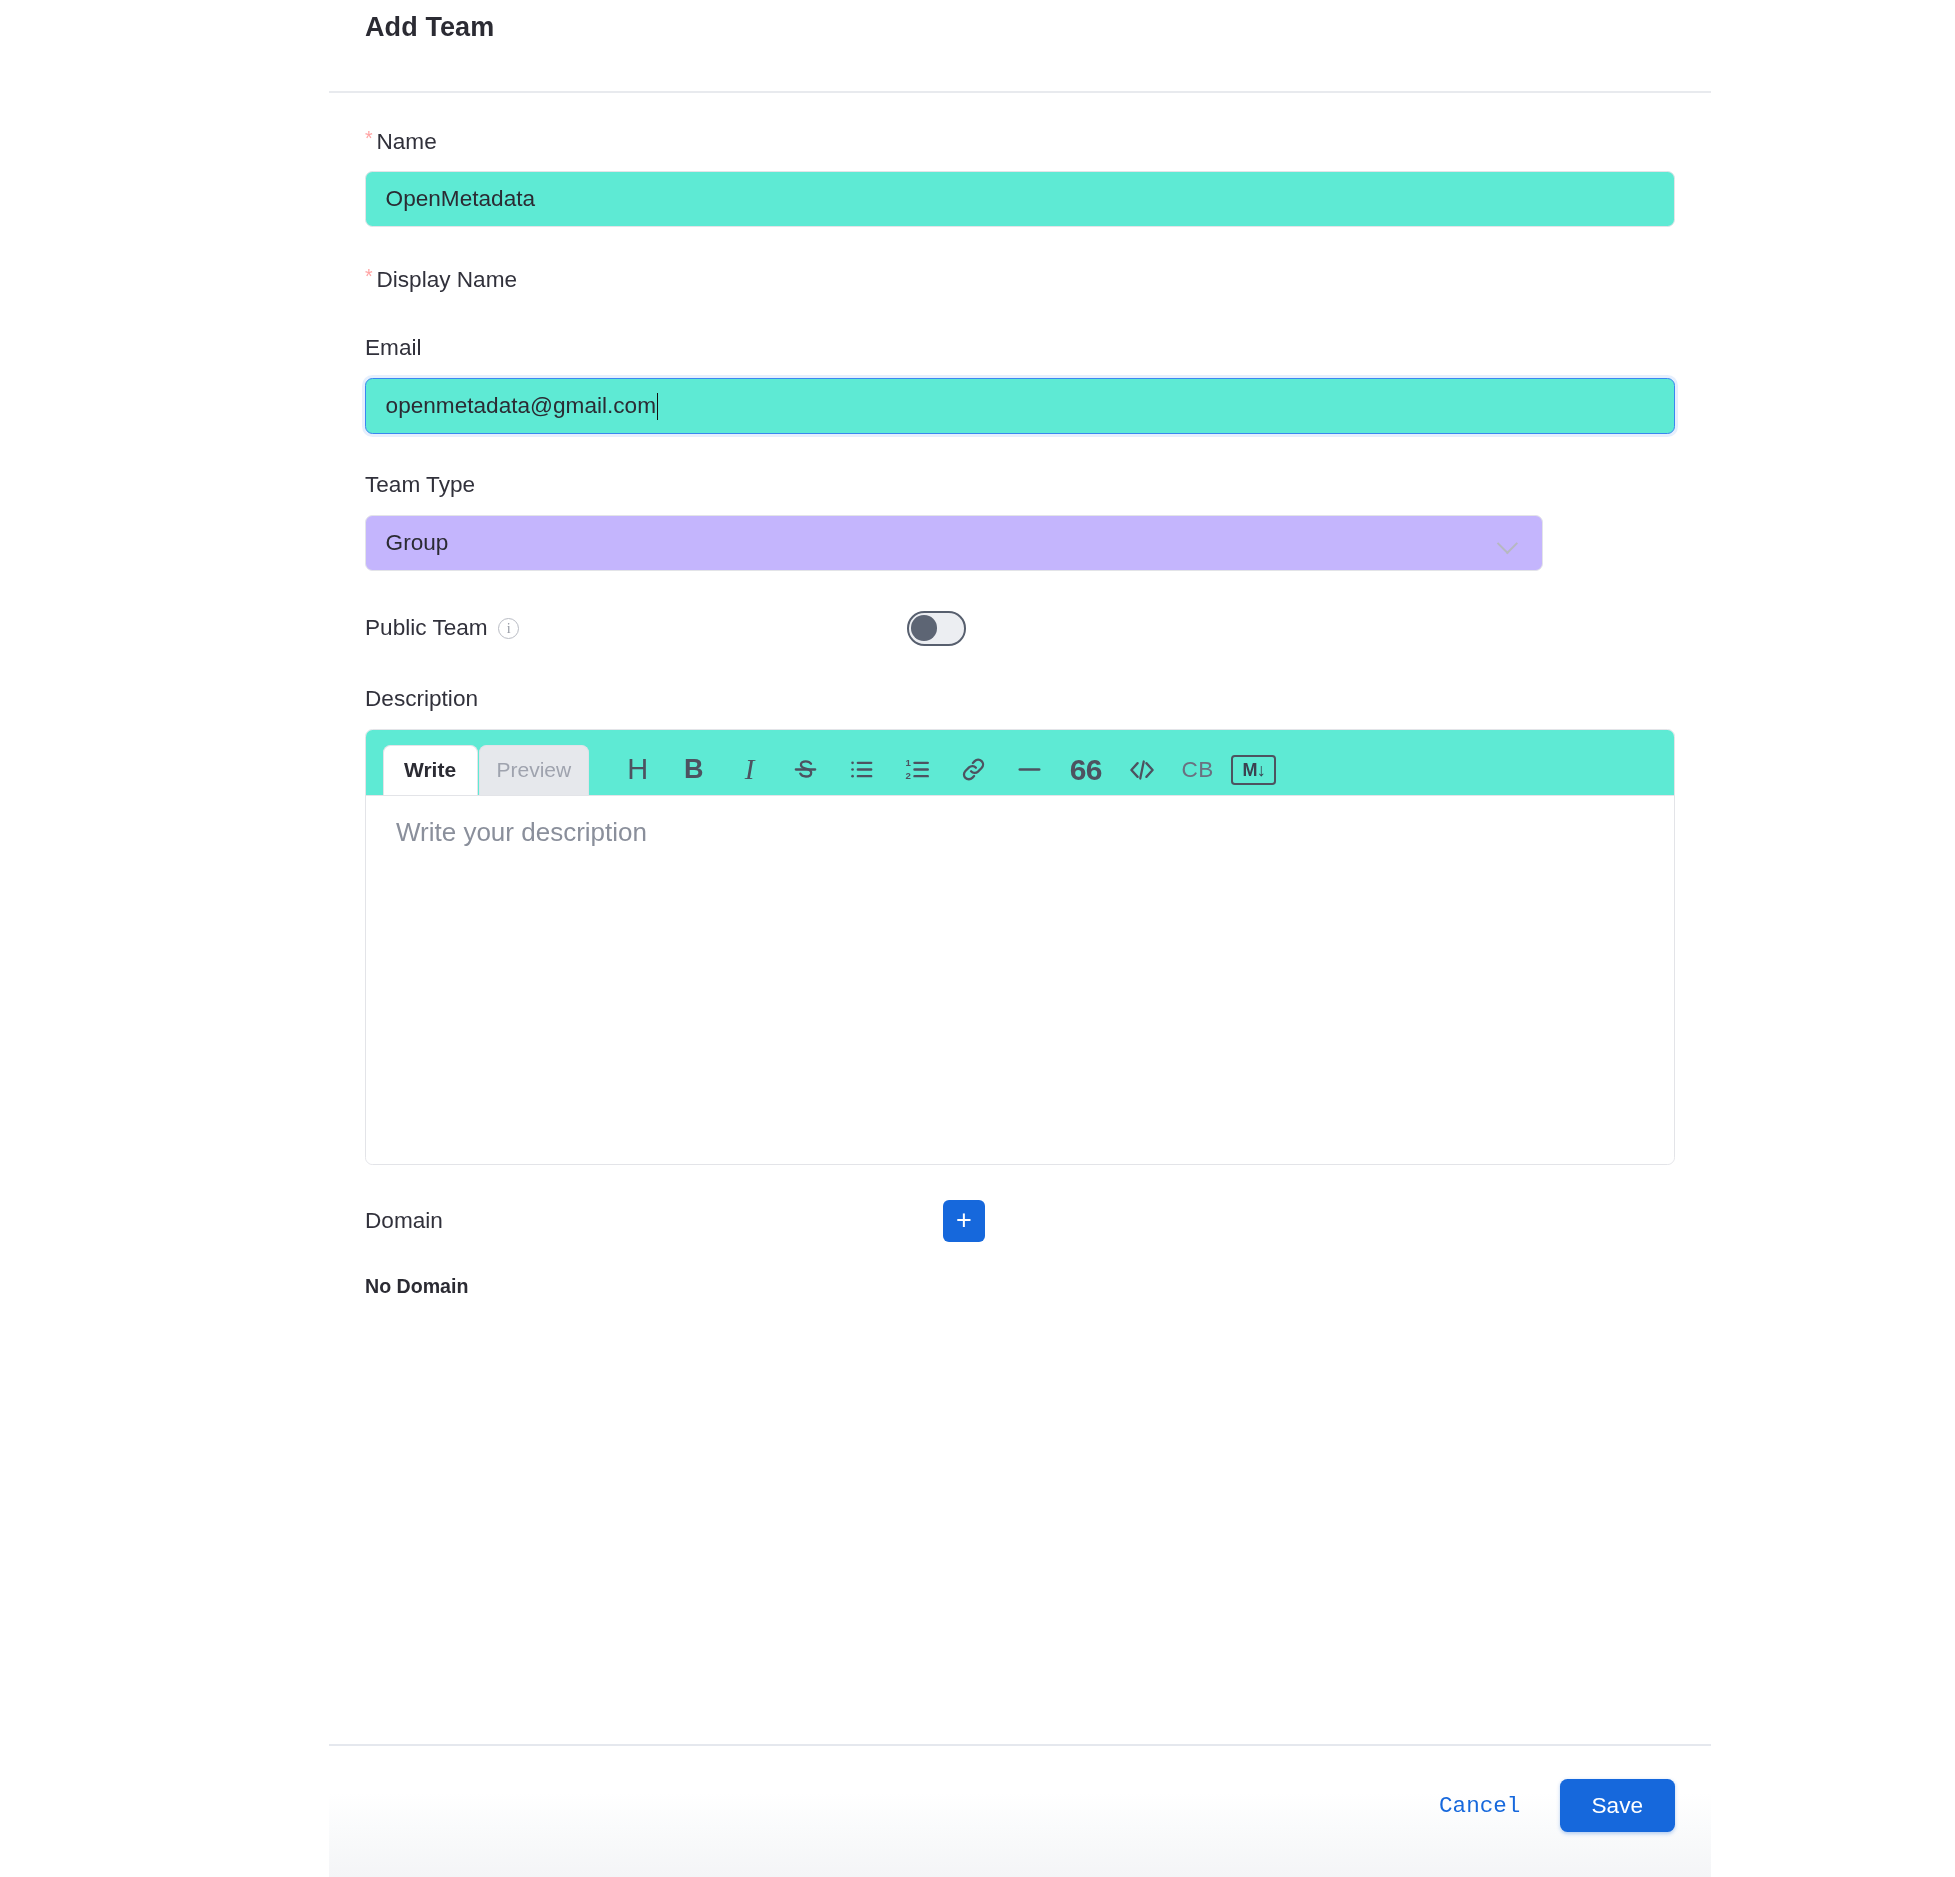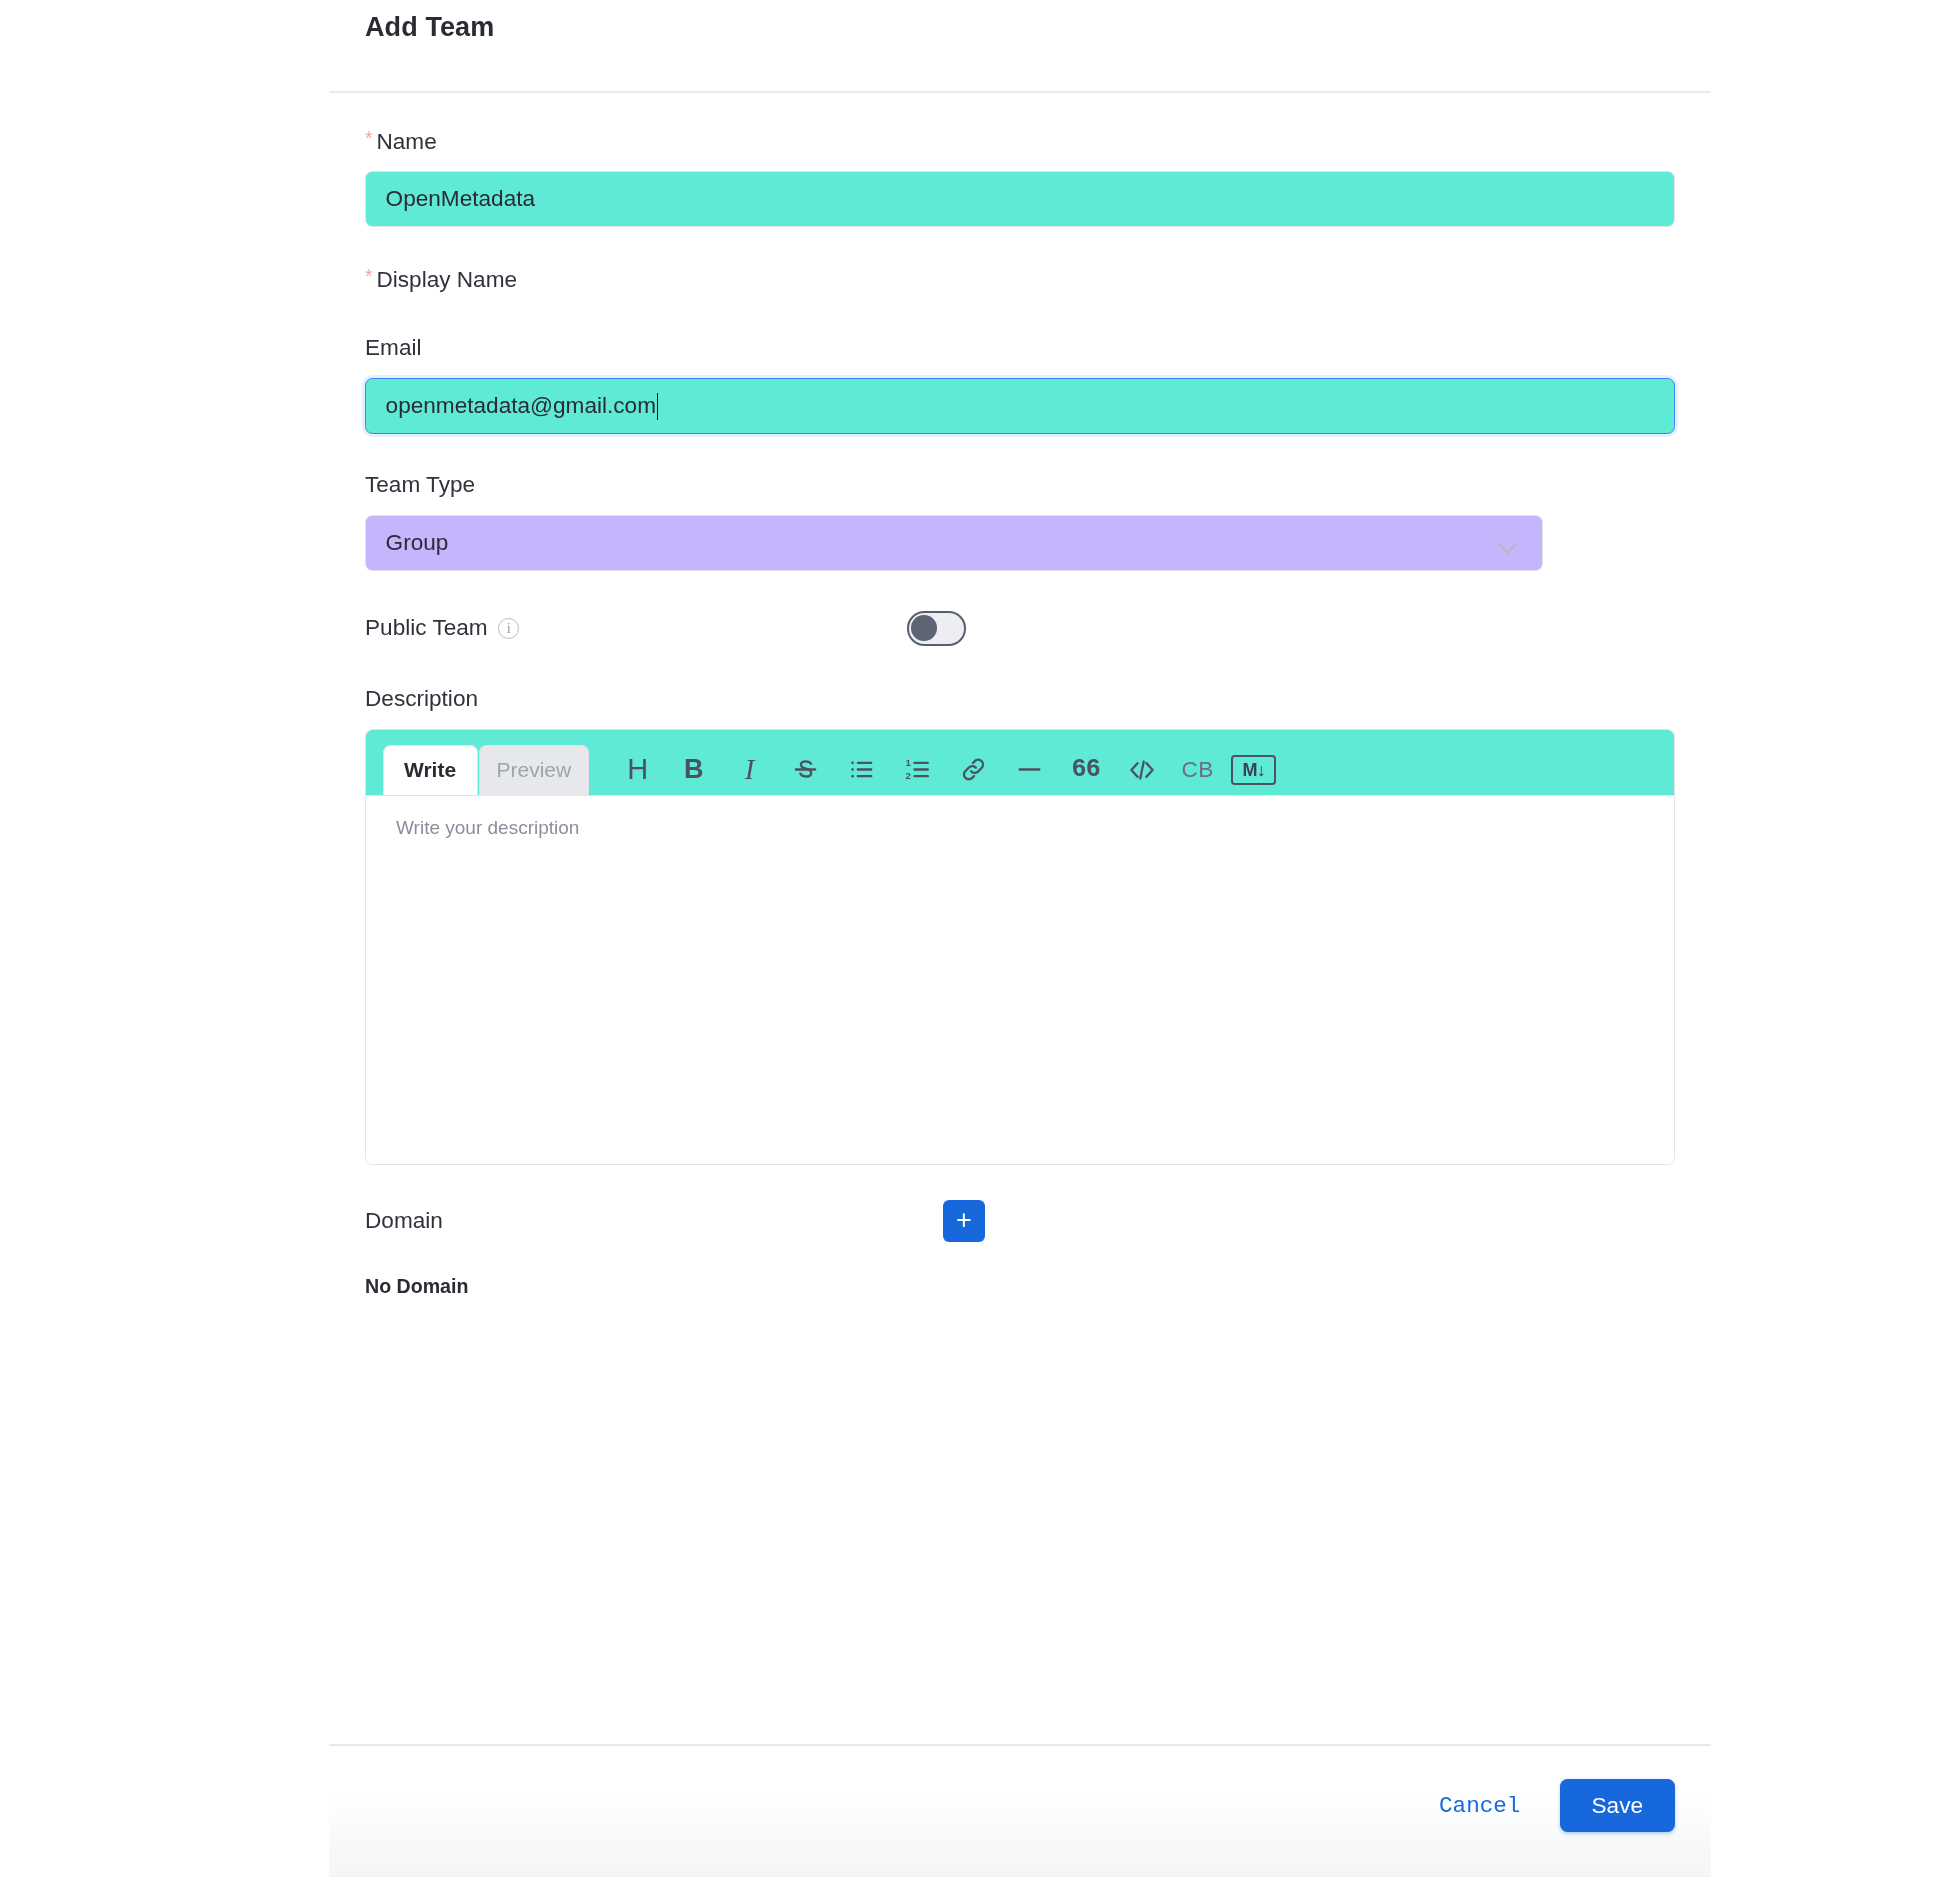--- a/index.html
+++ b/index.html
@@ -228,21 +228,21 @@
     display: flex;
     align-items: center;
     justify-content: center;
     color: #4d5260;
     font-size: 24px;
     line-height: 1;
   }
   .md-btn.h  { font-family: "Liberation Sans", sans-serif; font-weight: 400; font-size: 29px; }
   .md-btn.b  { font-weight: 800; font-size: 27px; }
   .md-btn.i  { font-family: "Liberation Serif", serif; font-style: italic; font-size: 29px; }
-  .md-btn.quote { font-size: 25px; font-weight: 700; letter-spacing: -0.8px; font-family: Liberation Mono, monospace; }
+  .md-btn.quote { font-size: 30px; font-weight: 700; letter-spacing: -0.8px; }
   .md-btn.cb { font-size: 22.6px; letter-spacing: 0.4px; color: #6b7080; }
   .md-btn svg { display: block; }
 
   .md-mdbox {
     width: 45px; height: 30px;
     border: 2.3px solid #4d5260;
     border-radius: 3.8px;
     display: flex;
     align-items: center;
     justify-content: center;
@@ -257,21 +257,21 @@
     left: 0; top: 65px;
     width: 100%;
     height: 369px;
     background: #ffffff;
     border-top: 1.5px solid #e3e4e8;
   }
   .md-placeholder {
     position: absolute;
     left: 30px;
     top: 21px;
-    font-size: 19px;
+    font-size: 26px;
     color: #8a8f9b;
   }
 
   
   .domain-row {
     display: flex;
     align-items: center;
     position: relative;
     height: 42px;
   }

